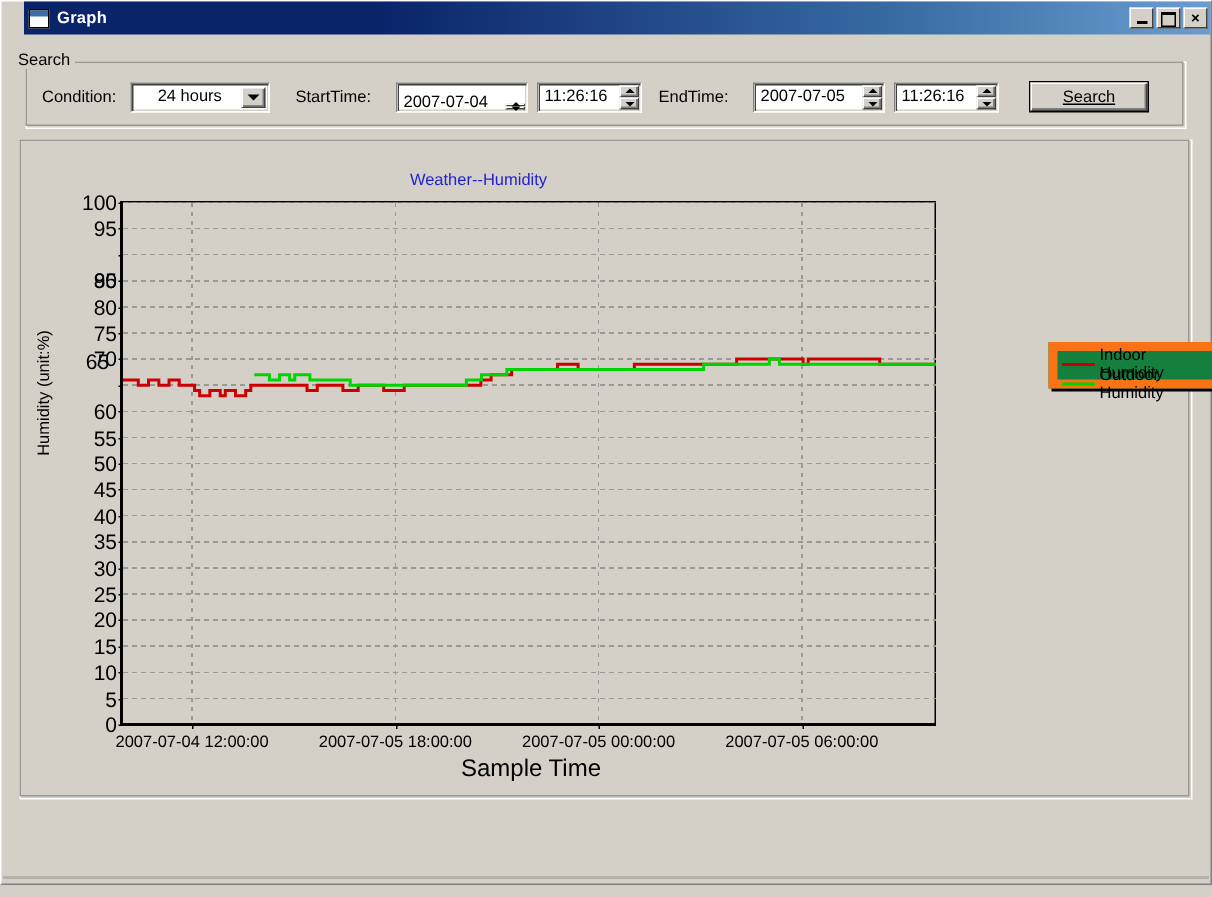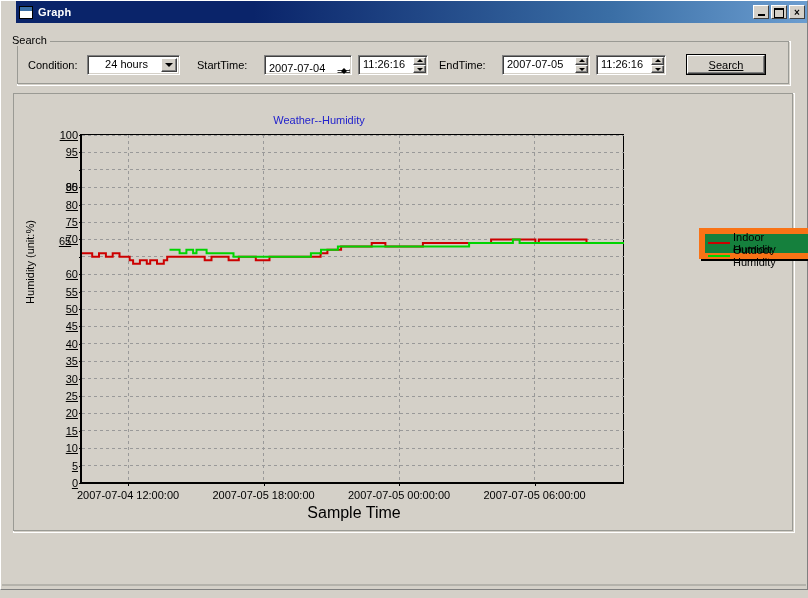--- a/index.html
+++ b/index.html
@@ -160,22 +160,22 @@
     box-sizing: border-box;
     background: transparent;
   }
   #ylabel {
     position: absolute; left: -26px; top: 162px;
     transform: rotate(-90deg); transform-origin: center center;
     white-space: nowrap; font-size: 11px; color: #000;
   }
   .ytick {
     position: absolute; right: 100%; margin-right: 4px;
-    font-size: 11px; color: #000; text-align: right; width: 26px;
-    line-height: 8px; margin-top: -4px; text-decoration: underline;
+    font-size: 14px; color: #000; text-align: right; width: 26px;
+    line-height: 8px; margin-top: -4px;
   }
   .ytickmark { position: absolute; right: 100%; width: 3px; height: 1px; background: #000; margin-top: 0; }
   .xtick {
     position: absolute; top: 100%; margin-top: 7px;
     font-size: 11px; color: #000; white-space: nowrap;
   }
   .xtickmark { position: absolute; top: 100%; width: 1px; height: 4px; background: #000; }
   #xlabel {
     position: absolute; left: 0; width: 544px; top: 100%; margin-top: 22px;
     text-align: center; font-size: 16px; color: #000;

